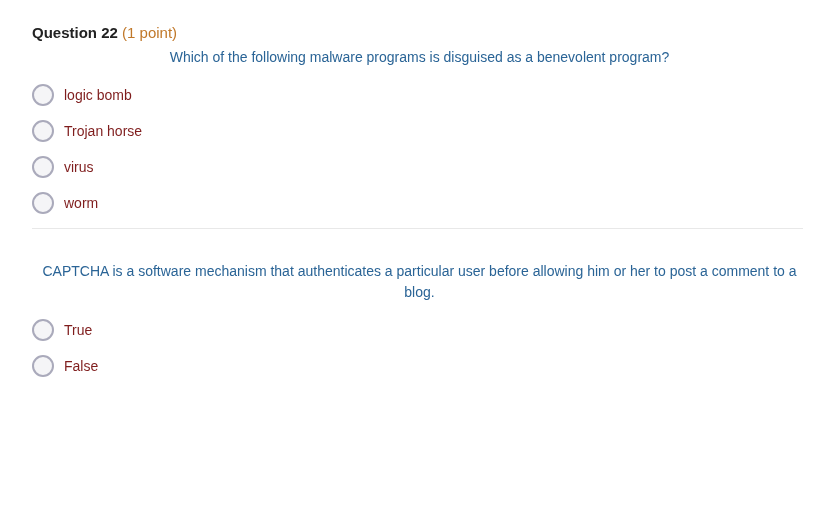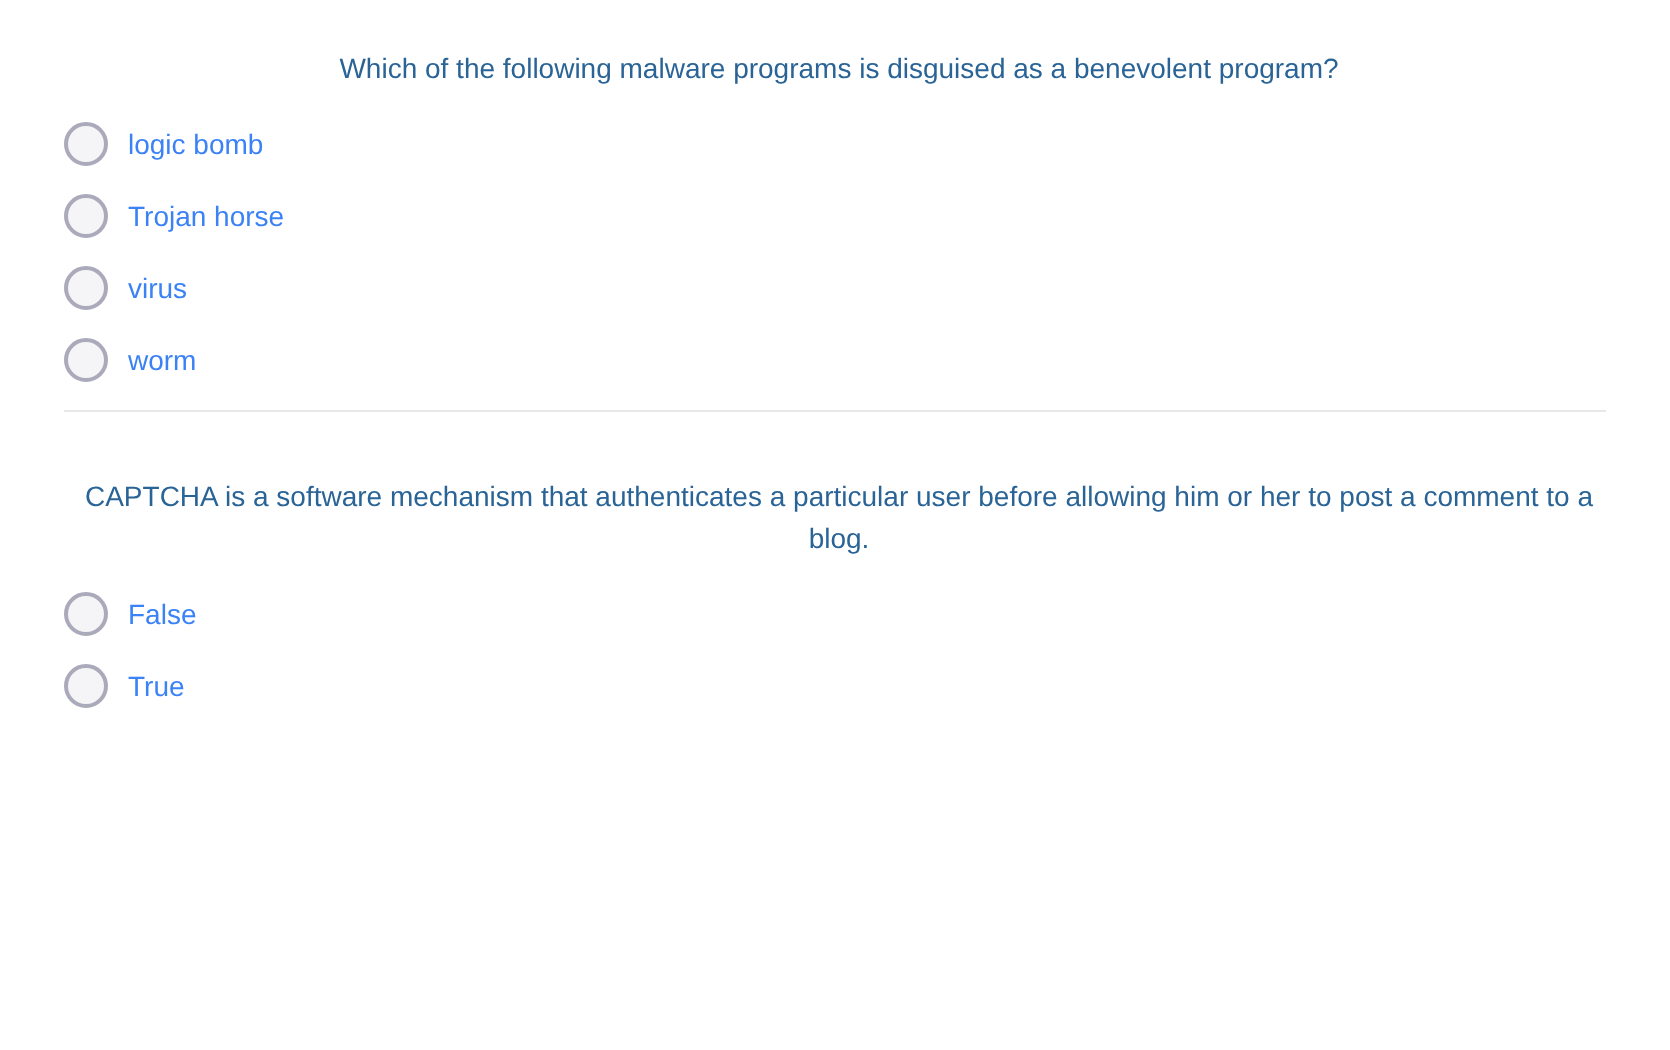--- a/index.html
+++ b/index.html
@@ -61,35 +61,36 @@
       width: 22px;
       height: 22px;
       border-radius: 50%;
       border: 2px solid #aab;
       background: #f5f5f7;
       flex-shrink: 0;
       display: inline-block;
     }
 
     .option-label {
-      color: #3b82f6;
+      color: #7f1d1d;
       font-size: 14px;
     }
 
     .divider {
       border: none;
       border-top: 1px solid #e8e8e8;
       margin: 8px 0 24px 0;
     }
   </style>
 </head>
 <body>
 
 <div>
 <div class="question-block">
+      <div class="question-title">Question 22 <span class="points">(1 point)</span></div>
       <div class="question-text">Which of the following malware programs is disguised as a benevolent program?</div>
       <ul class="options-list">
         <li class="option-item">
           <span class="radio-circle"></span>
           <span class="option-label">logic bomb</span>
         </li>
         <li class="option-item">
           <span class="radio-circle"></span>
           <span class="option-label">Trojan horse</span>
         </li>
@@ -102,21 +103,21 @@
           <span class="option-label">worm</span>
         </li>
       </ul>
       <hr class="divider">
     </div>
     <div class="question-block">
       <div class="question-text">CAPTCHA is a software mechanism that authenticates a particular user before allowing him or her to post a comment to a blog.</div>
       <ul class="options-list">
         <li class="option-item">
           <span class="radio-circle"></span>
-          <span class="option-label">False</span>
+          <span class="option-label">True</span>
         </li>
         <li class="option-item">
           <span class="radio-circle"></span>
-          <span class="option-label">True</span>
+          <span class="option-label">False</span>
         </li>
       </ul>
     </div>
   </div>
 
 </body></html>

